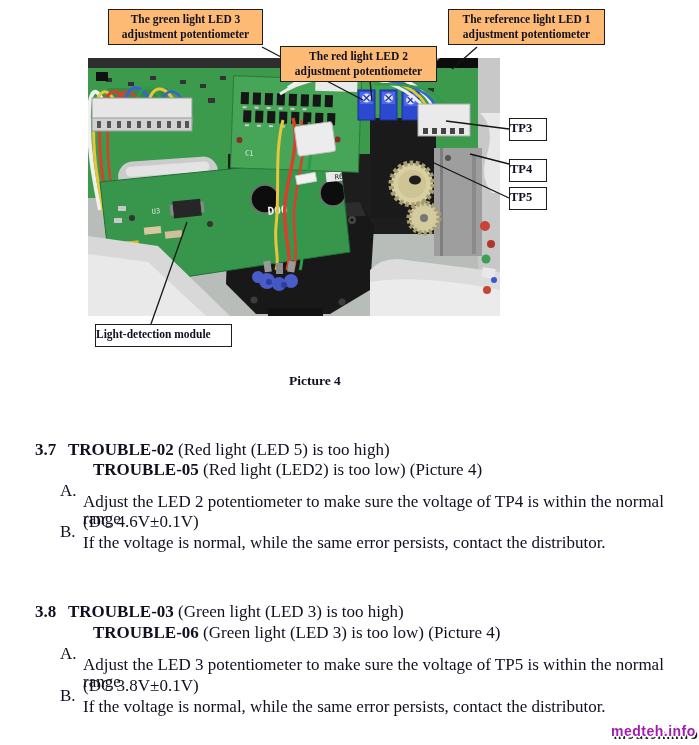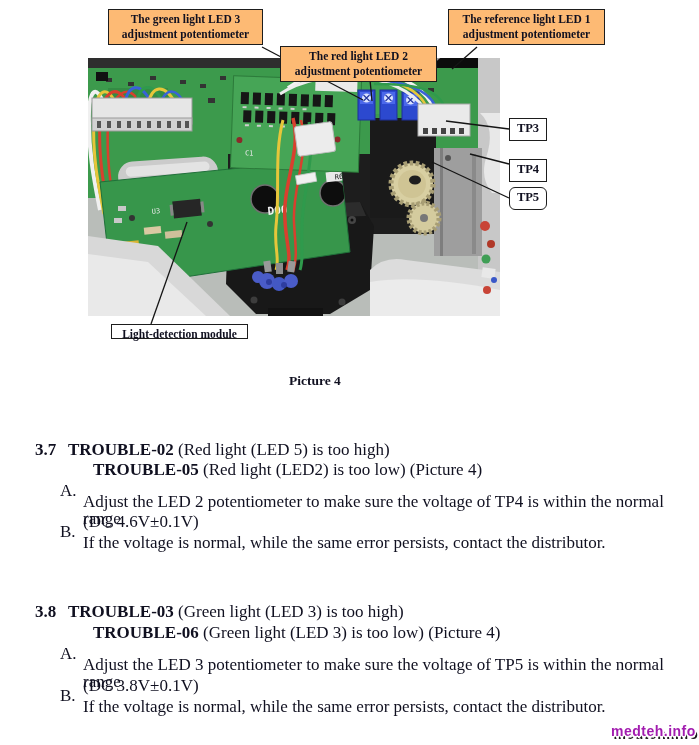--- a/index.html
+++ b/index.html
@@ -3,25 +3,25 @@
 <meta charset="utf-8">
 <style>
   html,body{margin:0;padding:0;background:#ffffff;}
   .page{position:relative;width:699px;height:745px;background:#fff;overflow:hidden;
         font-family:"Liberation Serif", serif;color:#101020;}
   
   .callout{position:absolute;box-sizing:border-box;background:#fdba74;border:1.5px solid #1d1d1d;
            font-weight:bold;font-size:11.5px;line-height:1.32;padding:2px 5px;
            white-space:pre-line;z-index:10;text-align:center;}
   .tpbox{position:absolute;box-sizing:border-box;width:38px;height:23px;background:#fff;
-         border:1.5px solid #1d1d1d;font-weight:bold;font-size:12.5px;text-align:center;
+         border:1.5px solid #1d1d1d;font-weight:bold;font-size:12.5px;text-align:left;
          line-height:19px;z-index:10;}
-  .ldm{position:absolute;left:95px;top:324px;width:137px;height:15px;box-sizing:border-box;
+  .ldm{position:absolute;left:95px;top:324px;width:137px;height:23px;box-sizing:border-box;
        background:#fff;border:1.5px solid #1d1d1d;font-weight:bold;font-size:11.5px;
-       text-align:center;line-height:19px;z-index:10;margin-left:16px;}
+       text-align:left;line-height:19px;z-index:10;}
   .caption{position:absolute;left:289px;top:373px;font-weight:bold;font-size:13.5px;}
   .photo{position:absolute;left:88px;top:58px;z-index:1;}
   .overlay{position:absolute;left:0;top:0;z-index:5;pointer-events:none;}
   
   .section{position:absolute;left:35px;width:660px;font-size:17px;line-height:17px;}
   .section .row{position:absolute;left:0;width:660px;}
   .b{font-weight:bold;}
   .num{position:absolute;left:0;}
   .ttl{position:absolute;left:33px;width:620px;}
   .sub{position:absolute;left:58px;width:600px;}
@@ -292,21 +292,21 @@
       <line x1="477" y1="47" x2="452" y2="69"></line>
       <line x1="509" y1="129" x2="446" y2="121"></line>
       <line x1="509" y1="164" x2="470" y2="154"></line>
       <line x1="509" y1="198" x2="432" y2="162"></line>
       <line x1="151" y1="324" x2="187" y2="222"></line>
     </g>
   </svg>
 
   <div class="tpbox" style="left:509px;top:118px;">TP3</div>
   <div class="tpbox" style="left:509px;top:159px;">TP4</div>
-  <div class="tpbox" style="left:509px;top:187px;border-radius:6px;">TP5</div>
+  <div class="tpbox" style="left:509px;top:187px;">TP5</div>
 
   <div class="ldm">Light-detection module</div>
 
   <div class="caption">Picture 4</div>
 
   <div class="section" style="top:441px;height:100px;">
     <div class="row" style="top:0;">
       <span class="num b">3.7</span>
       <span class="ttl"><span class="b">TROUBLE-02</span><span> (Red light (LED 5) is too high)</span></span>
     </div>

